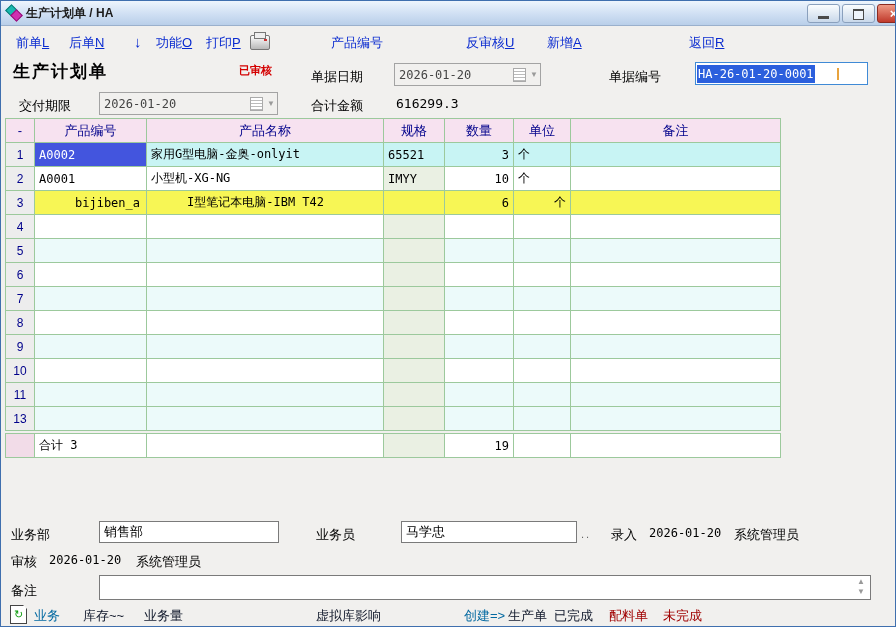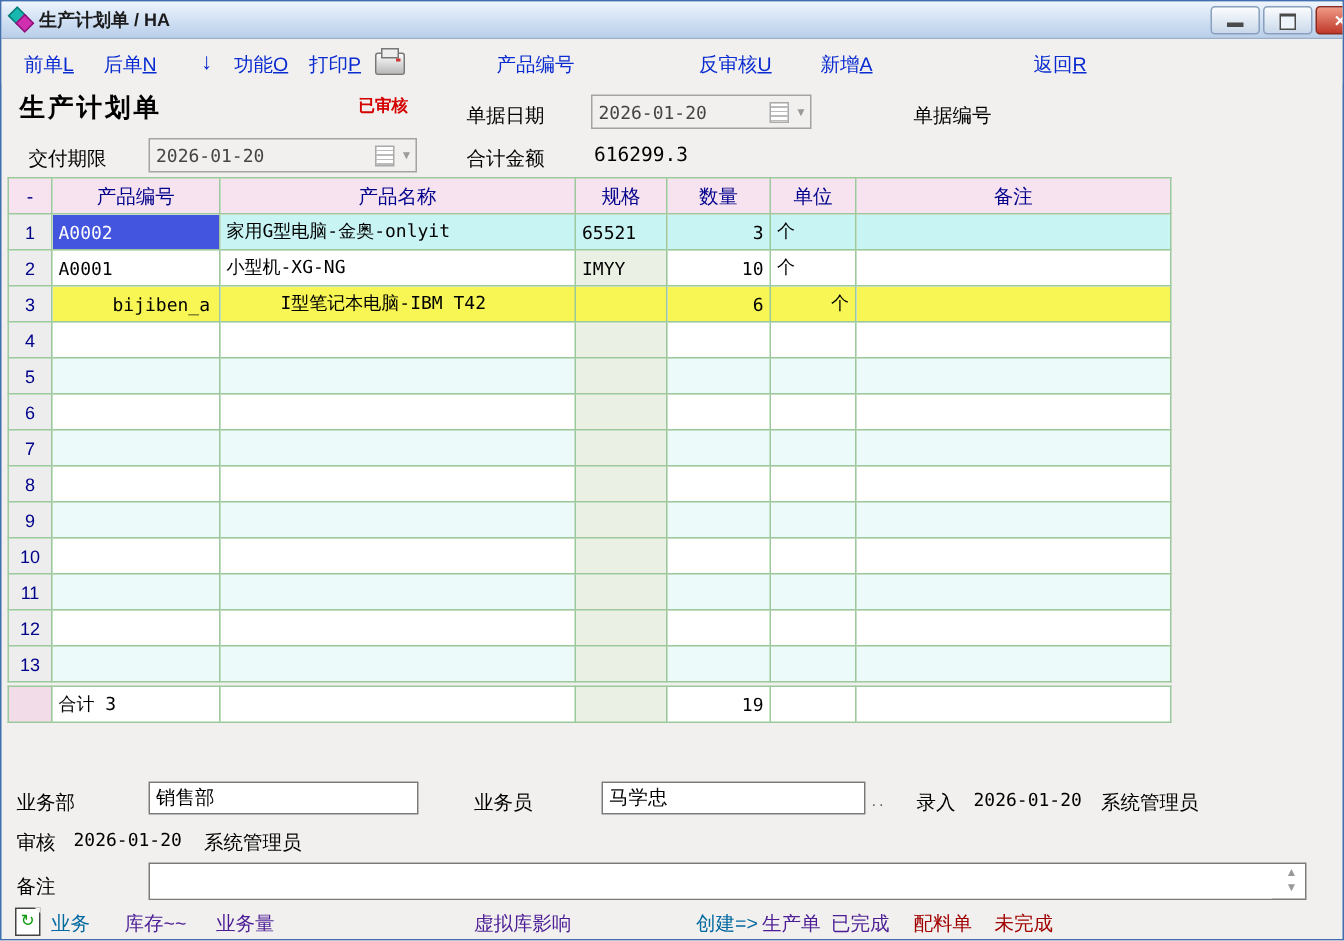--- a/index.html
+++ b/index.html
@@ -68,21 +68,21 @@
   .tfield{position:absolute;height:22px;border:1px solid #7a7a7a;background:#fff;box-sizing:border-box;
           font-size:13px;padding:2px 4px;font-family:"Liberation Sans",sans-serif;outline:none;}
   .dots{position:absolute;left:580px;top:527px;color:#666;font-size:11px;letter-spacing:2px;}
   .note-wrap{position:absolute;left:98px;top:574px;width:772px;height:25px;border:1px solid #7a7a7a;
              background:#fff;box-sizing:border-box;}
   .note-wrap input{position:absolute;left:0;top:0;width:748px;height:23px;border:none;outline:none;font-size:13px;padding:2px 4px;box-sizing:border-box;}
   .spinner{position:absolute;right:2px;top:1px;width:14px;height:21px;color:#999;font-size:8px;
            text-align:center;line-height:10px;cursor:pointer;}
   
   .sb-link{position:absolute;top:606px;font-size:13px;cursor:pointer;white-space:nowrap;}
-  .c-blue{color:#0369a1;} .c-teal{color:#4c1d95;} .c-dred{color:#a00000;}
+  .c-blue{color:#0369a1;} .c-teal{color:#0f172a;} .c-dred{color:#a00000;}
   .refresh-icon{position:absolute;left:9px;top:604px;width:15px;height:17px;background:#fff;
                 border:1px solid #444;color:#0a9a0a;font-size:11px;line-height:16px;text-align:center;cursor:pointer;}
   .refresh-icon:before{content:"";position:absolute;right:-1px;top:-1px;border-left:4px solid transparent;
                 border-top:4px solid #f1f0ee;}
 </style>
 </head>
 <body>
 
 <div class="window">
 
@@ -116,20 +116,24 @@
   <div class="status-flag">已审核</div>
 
   <span class="lbl" style="left:310px;top:67px">单据日期</span>
   <div class="datecombo" style="left:393px;top:62px;width:147px">
     <span class="dval mono">2026-01-20</span>
     <span class="cal-btn"></span>
     <span class="dc-arrow">▼</span>
   </div>
 
   <span class="lbl" style="left:608px;top:67px">单据编号</span>
+  <div class="docno">
+    <span class="selected mono">HA-26-01-20-0001</span>
+      <span class="caret" style="position:absolute;right:28px;top:5px"></span>
+  </div>
 
   <span class="lbl" style="left:18px;top:96px">交付期限</span>
   <div class="datecombo" style="left:98px;top:91px;width:179px">
     <span class="dval mono">2026-01-20</span>
     <span class="cal-btn"></span>
     <span class="dc-arrow">▼</span>
   </div>
 
   <span class="lbl" style="left:310px;top:96px">合计金额</span>
   <span class="amount mono">616299.3</span>
@@ -248,29 +252,20 @@
         </tr>
         <tr class="r-alt">
           <td class="c-num">11</td>
           <td class="c-code"></td>
           <td class="c-name"></td>
           <td class="c-spec"></td>
           <td class="c-qty"></td>
           <td class="c-unit"></td>
           <td class="c-note"></td>
         </tr>
-        <tr class="r-white">
-          <td class="c-num">12</td>
-          <td class="c-code"></td>
-          <td class="c-name"></td>
-          <td class="c-spec"></td>
-          <td class="c-qty"></td>
-          <td class="c-unit"></td>
-          <td class="c-note"></td>
-        </tr>
         <tr class="r-alt">
           <td class="c-num">13</td>
           <td class="c-code"></td>
           <td class="c-name"></td>
           <td class="c-spec"></td>
           <td class="c-qty"></td>
           <td class="c-unit"></td>
           <td class="c-note"></td>
         </tr>
       </tbody>

